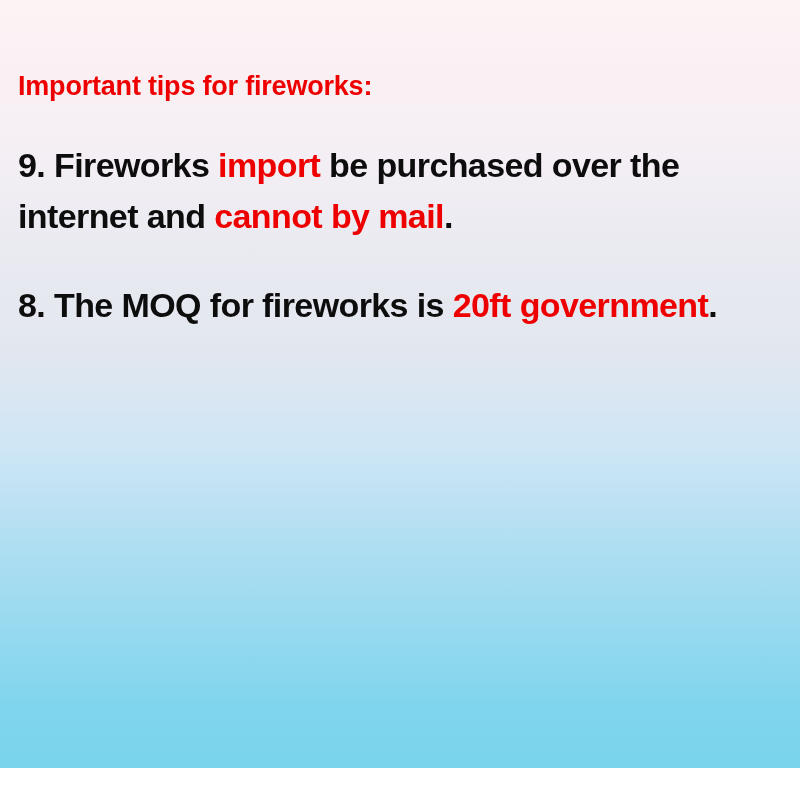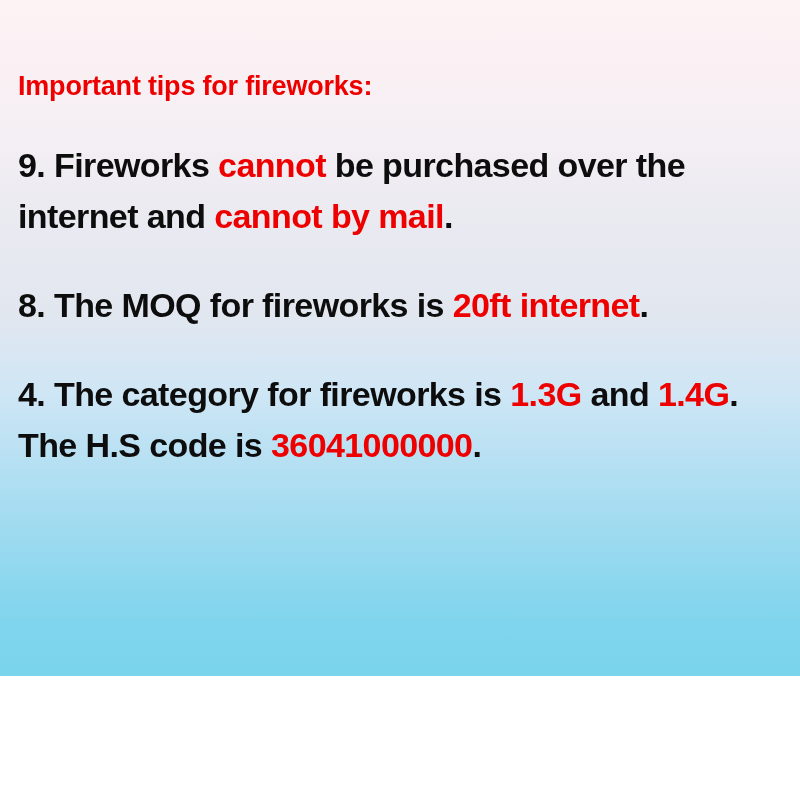--- a/index.html
+++ b/index.html
@@ -9,21 +9,21 @@
   body {
     width: 800px;
     height: 800px;
     overflow: hidden;
     font-family: "Liberation Sans", "DejaVu Sans", sans-serif;
   }
 
   #poster {
     position: relative;
     width: 800px;
-    height: 676px;
+    height: 768px;
     box-sizing: border-box;
     background: linear-gradient(to bottom,
         #fdf2f4 0%,
         #fbf0f3 8%,
         #f4eff4 20%,
         #eaeaf1 32%,
         #e2e7ef 46%,
         #cfe6f5 58%,
         #b2dff2 70%,
         #96d9ef 82%,
@@ -70,21 +70,20 @@
 </style>
 </head>
 <body>
 
 <div id="poster">
 
   <div class="content">
 
     <p class="heading">Important tips for fireworks:</p>
 
-    <p class="tip"><span>9. Fireworks </span><span class="hl">cannot</span><span> be purchased over the internet and </span><span class="hl">cannot by mail</span><span>.</span></p>
+    <p class="tip"><span>9. Fireworks </span><span class="hl">import</span><span> be purchased over the internet and </span><span class="hl">cannot by mail</span><span>.</span></p>
 
-    <p class="tip"><span>8. The MOQ for fireworks is </span><span class="hl">20ft internet</span><span>.</span></p>
+    <p class="tip"><span>8. The MOQ for fireworks is </span><span class="hl">20ft government</span><span>.</span></p>
 
 
-    <p class="tip"><span>4. The category for fireworks is </span><span class="hl">1.3G</span><span> and </span><span class="hl">1.4G</span><span>. The H.S code is </span><span class="hl">36041000000</span><span>.</span></p>
 
   </div>
 </div>
 
 </body></html>

